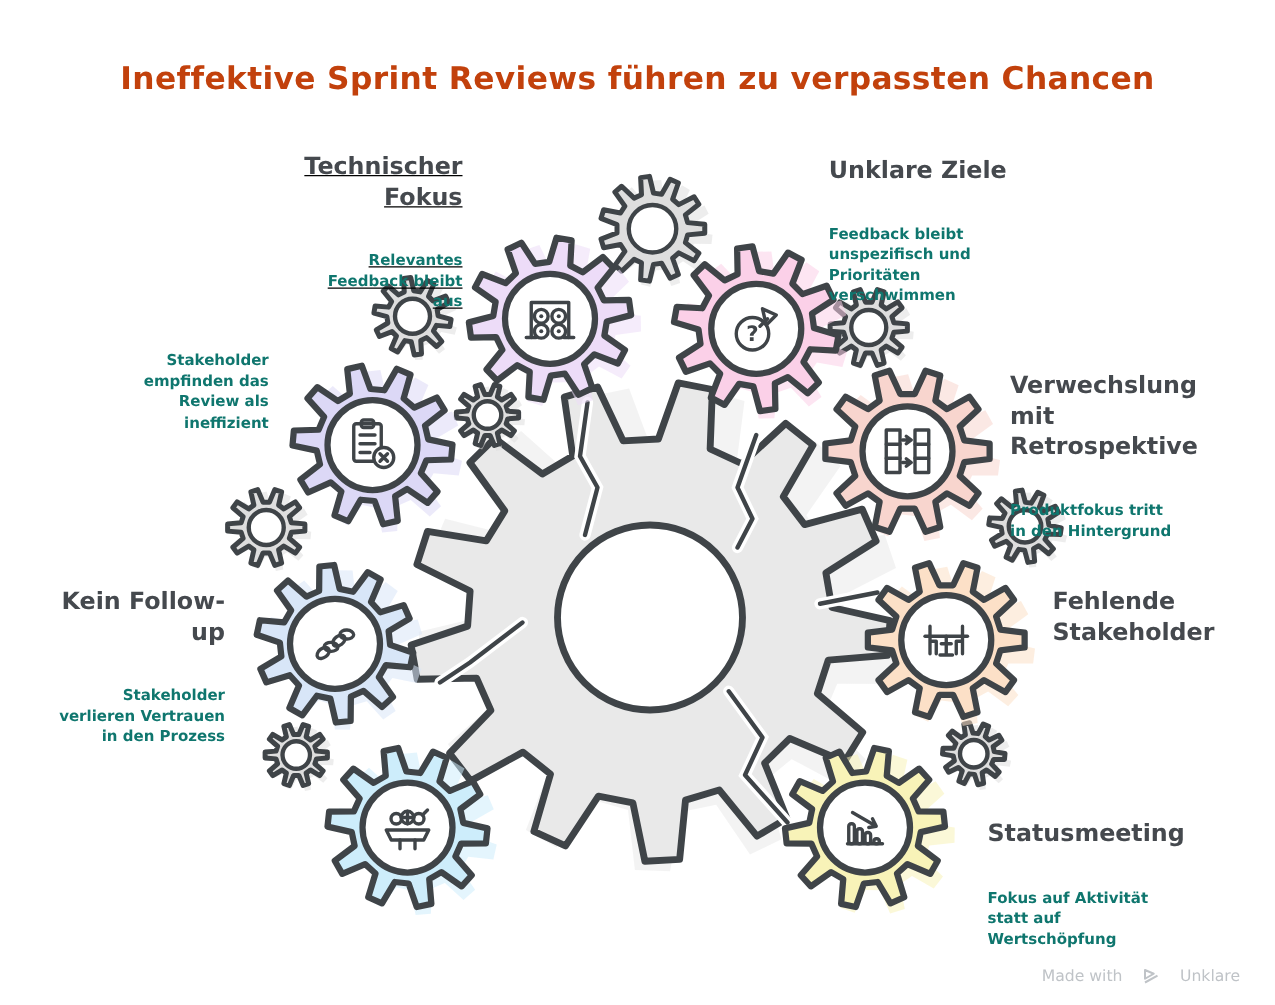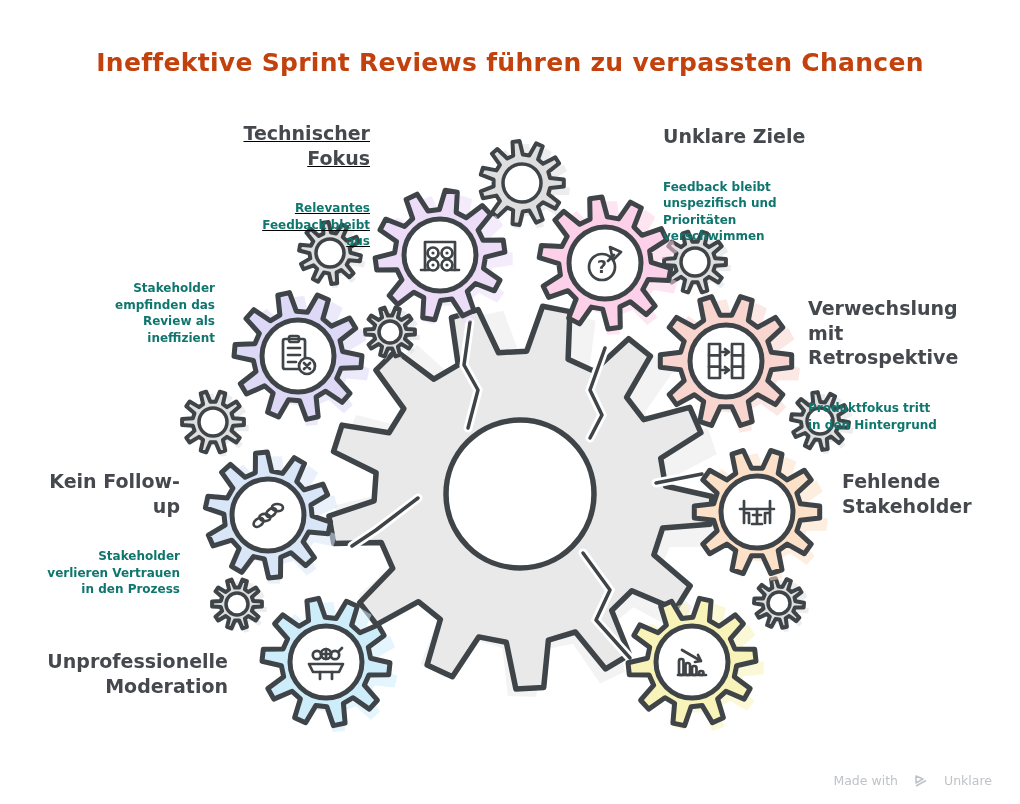--- a/index.html
+++ b/index.html
@@ -256,24 +256,28 @@
 verlieren Vertrauen
 in den Prozess</p>
   </div>
 
   <div class="item-block align-left" style="left:822px;top:450px;width:170px;margin-left:20px;">
     <h3>Fehlende
 Stakeholder</h3>
   </div>
 
   <div class="item-block align-right" style="right:792px;top:630px;width:225px;">
-    <h3>Unprofessionelle
-Moderation</h3>
-  </div>
-
+  </div>
+
+  <div class="item-block align-left" style="left:790px;top:636px;width:200px;">
+    <h3>Statusmeeting</h3>
+    <p>Fokus auf Aktivität
+statt auf
+Wertschöpfung</p>
+  </div>
 
   <div class="footer">
     <span>Made with</span>
     <svg width="14" height="14" viewBox="0 0 14 14">
       <g fill="none" stroke="#bfc3c7" stroke-width="1.6" stroke-linejoin="round">
         <path d="M2,12 L12,6.5"></path>
         <path d="M2,9 L9,5 L2,2 Z"></path>
       </g>
     </svg>
     <span>Unklare</span>

